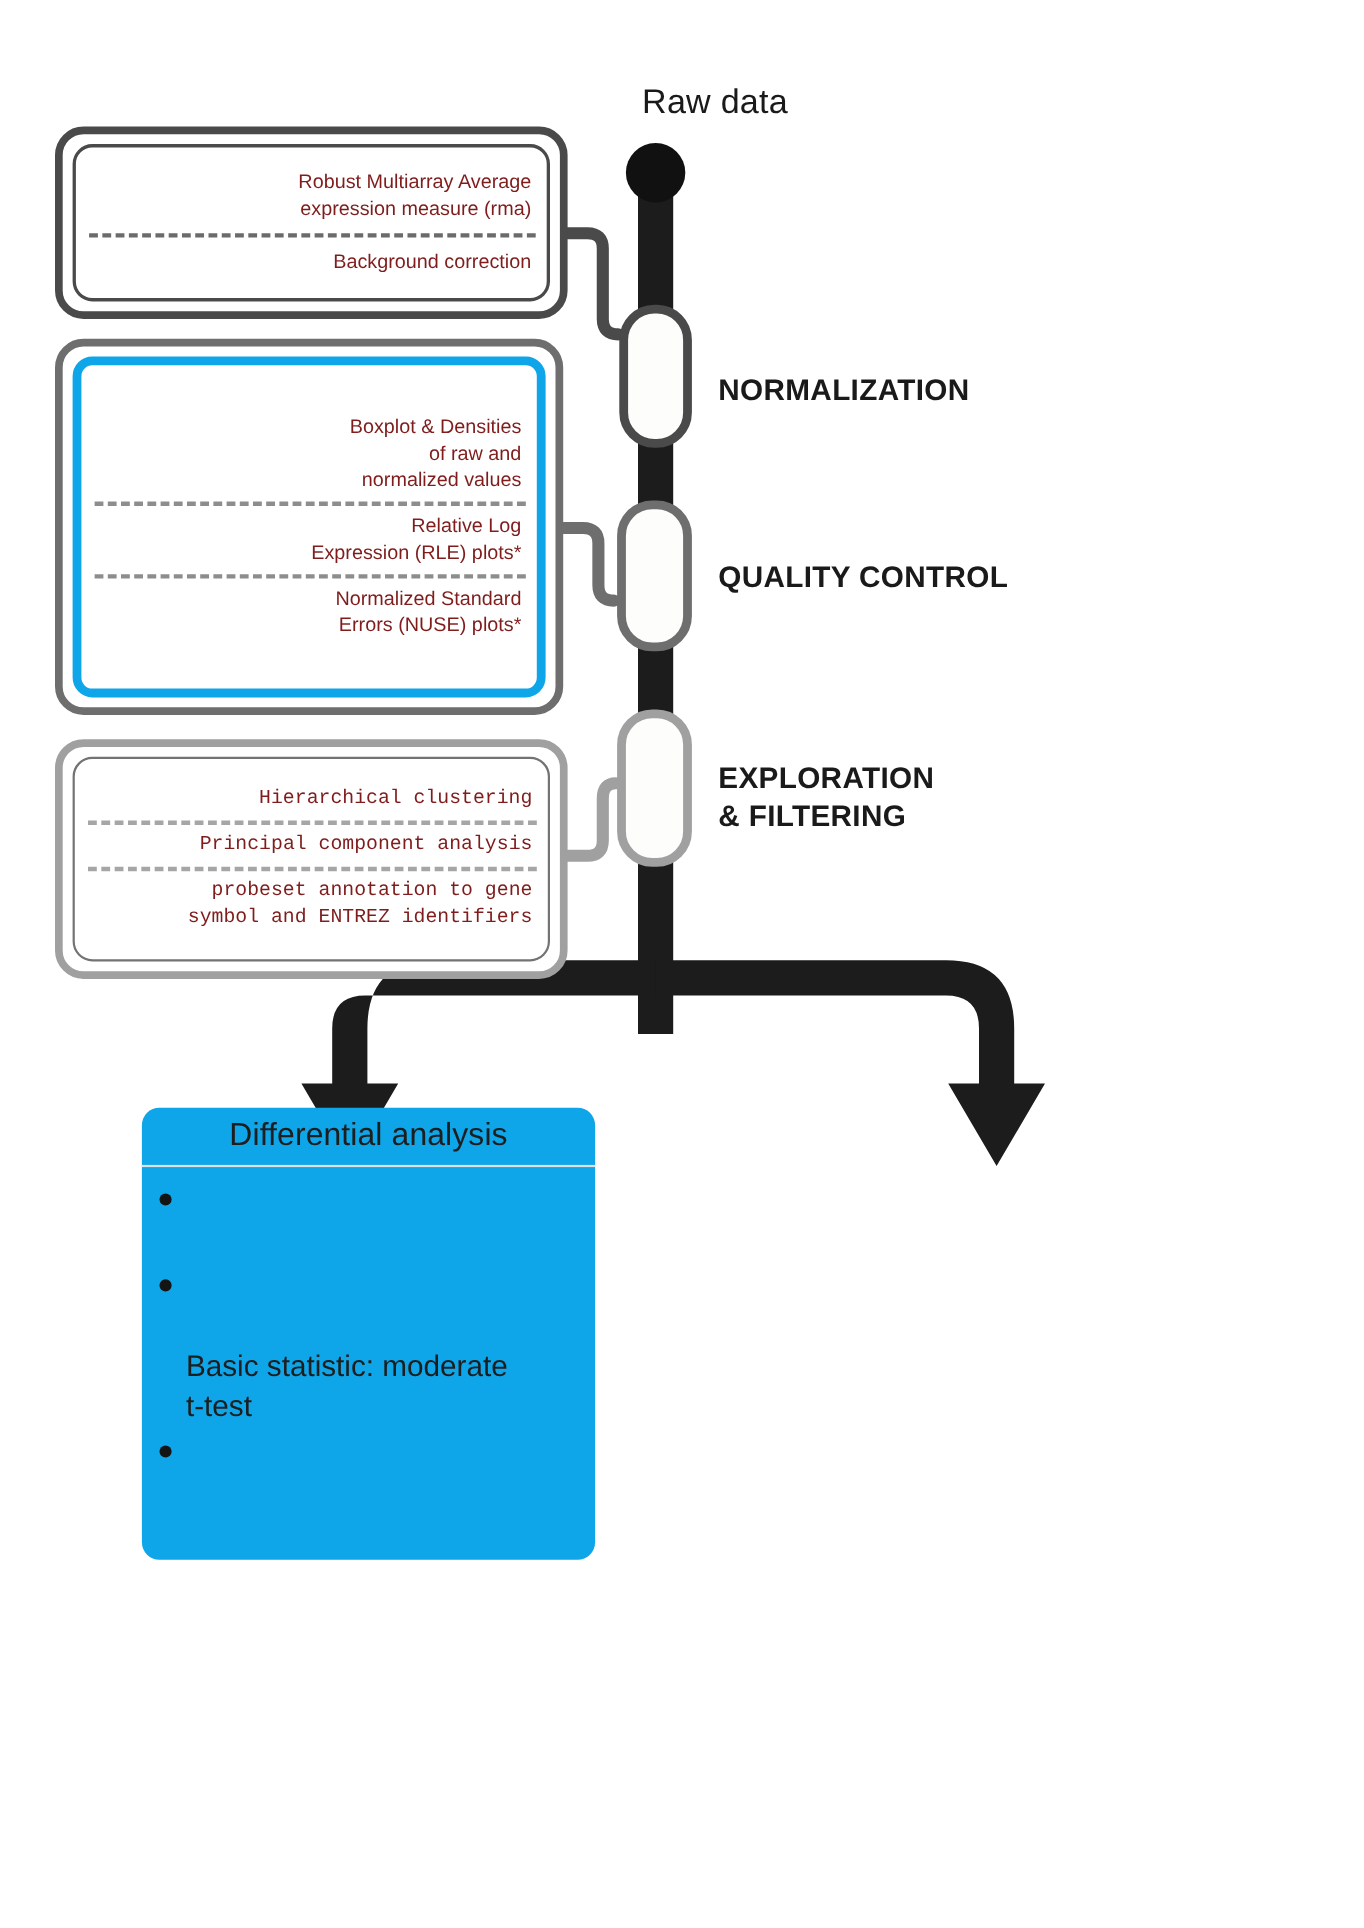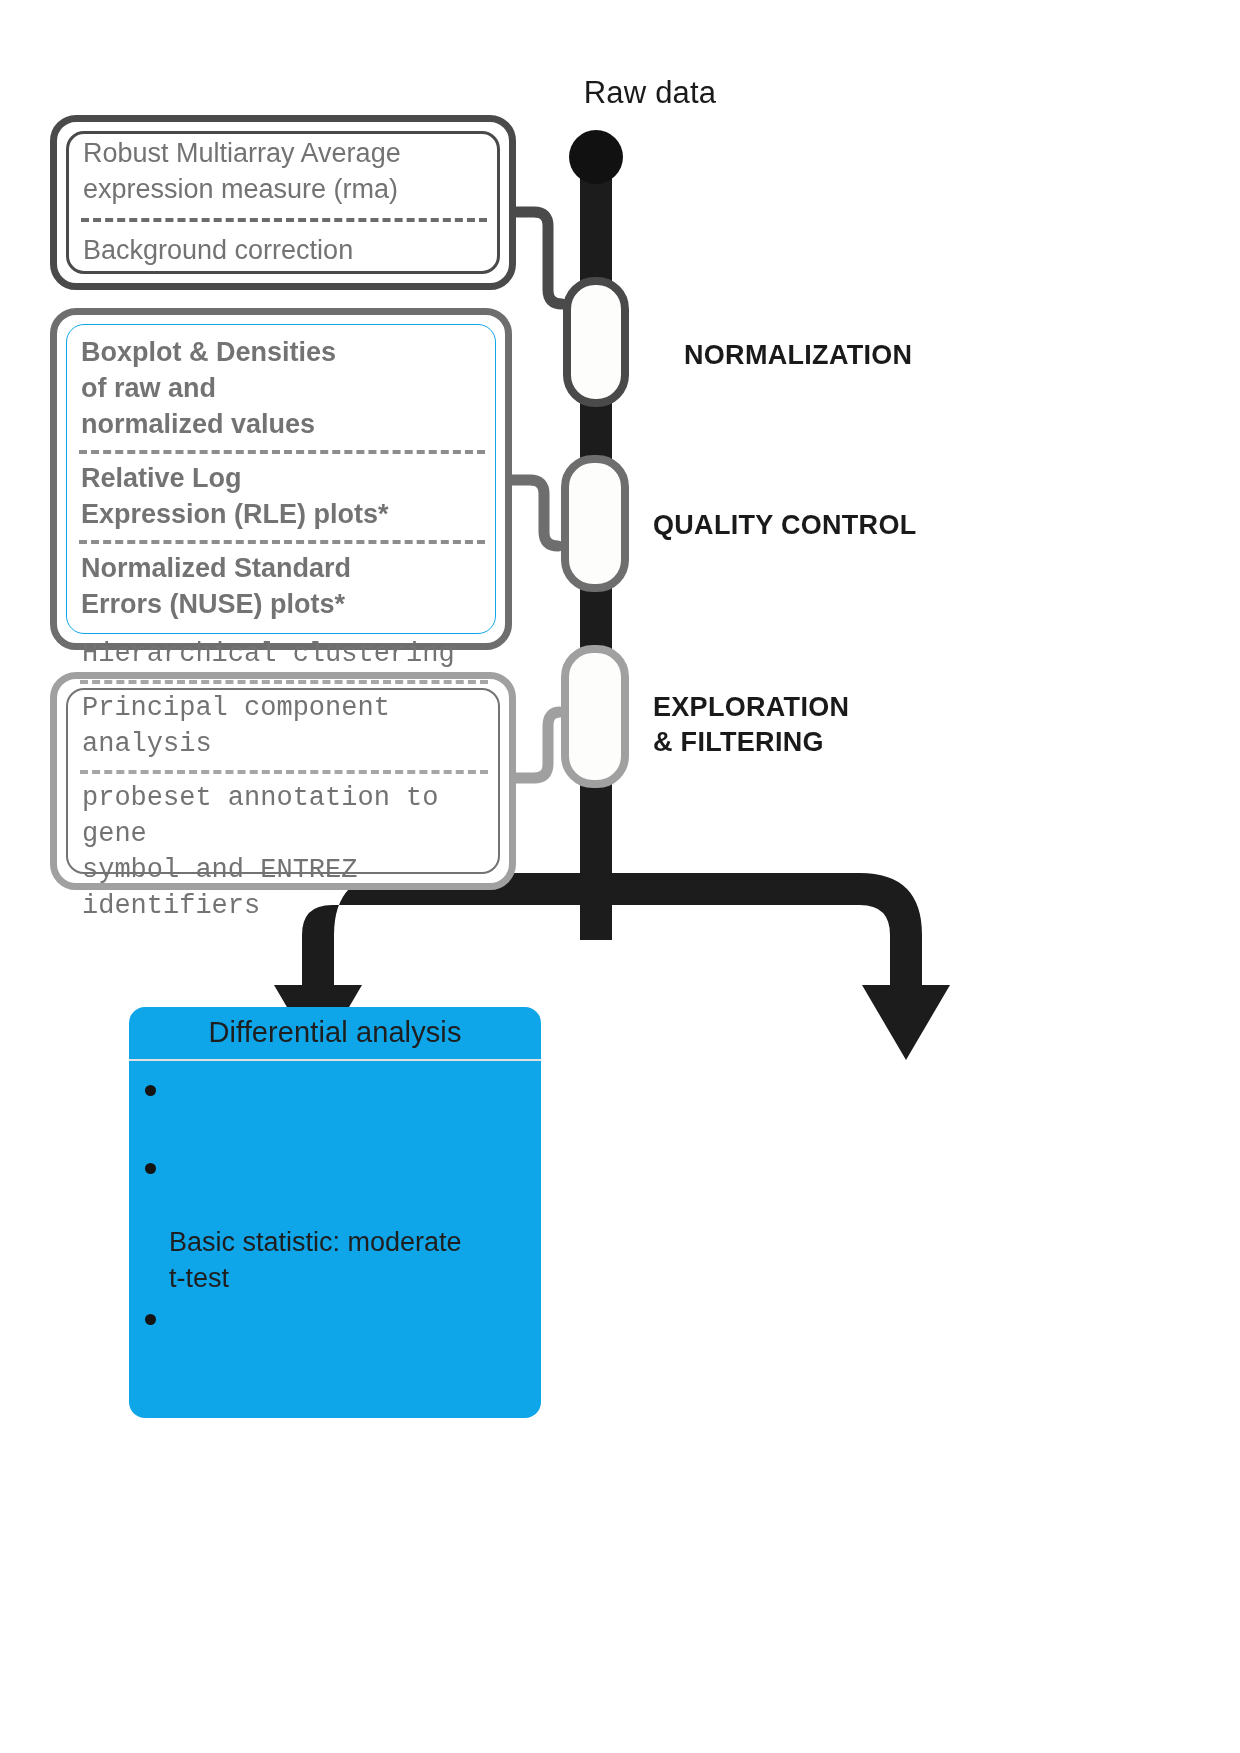--- a/index.html
+++ b/index.html
@@ -28,28 +28,29 @@
   .panel .inner{
     position:absolute;inset:9px;border-radius:18px;
     background:#fff;box-sizing:border-box;
     display:flex;flex-direction:column;justify-content:center;
   }
   .panel-norm{left:50px;top:115px;width:466px;height:175px;
     border:7px solid #4a4a4a;}
   .panel-norm .inner{border:3px solid #4a4a4a;}
   .panel-qc{left:50px;top:308px;width:462px;height:342px;
     border:7px solid #6e6e6e;}
-  .panel-qc .inner{border:1px solid #0ea5e9;font-weight:bold;}
+  .panel-qc .inner{border:8px solid #0ea5e9;}
   .panel-exp{left:50px;top:672px;width:466px;height:218px;
     border:7px solid #a0a0a0;}
   .panel-exp .inner{border:2px solid #737373;font-family:Liberation Mono, monospace;}
 
   .pitem{
-    padding:0 14px;font-size:27px;line-height:1.33;color:#737373;
+    padding:0 14px;font-size:18px;line-height:1.33;color:#7f1d1d;
     white-space:pre-line;
+    text-align:right;
   }
   .panel-norm .pitem{padding-top:4px;padding-bottom:4px;}
   .sep{
     height:0;margin:7px 10px 7px 12px;
     border-top:4px dashed #8d8d8d;
   }
   .sep.dark{border-top-color:#6b6b6b;}
   .sep.light{border-top-color:#a6a6a6;}
 
   
@@ -59,21 +60,21 @@
   }
   .cap-norm{left:563px;top:277px;width:66px;height:130px;border:8px solid #4a4a4a;}
   .cap-qc{left:561px;top:455px;width:68px;height:137px;border:8px solid #6e6e6e;}
   .cap-exp{left:561px;top:645px;width:68px;height:143px;border:8px solid #a0a0a0;}
 
   
   .stage-label{
     position:absolute;font-size:27px;font-weight:bold;color:#1a1a1a;
     letter-spacing:.3px;line-height:1.3;
   }
-  .lbl-norm{left:653px;top:338px;margin-left:31px;}
+  .lbl-norm{left:653px;top:338px;}
   .lbl-qc{left:653px;top:508px;}
   .lbl-exp{left:653px;top:690px;white-space:pre-line;}
 
   
   .resbox{
     position:absolute;background:#0ea5e9;border-radius:16px;
     box-sizing:border-box;overflow:hidden;
   }
   .res-left{left:129px;top:1007px;width:412px;height:411px;}
   .res-right{left:650px;top:1007px;width:412px;height:294px;}

